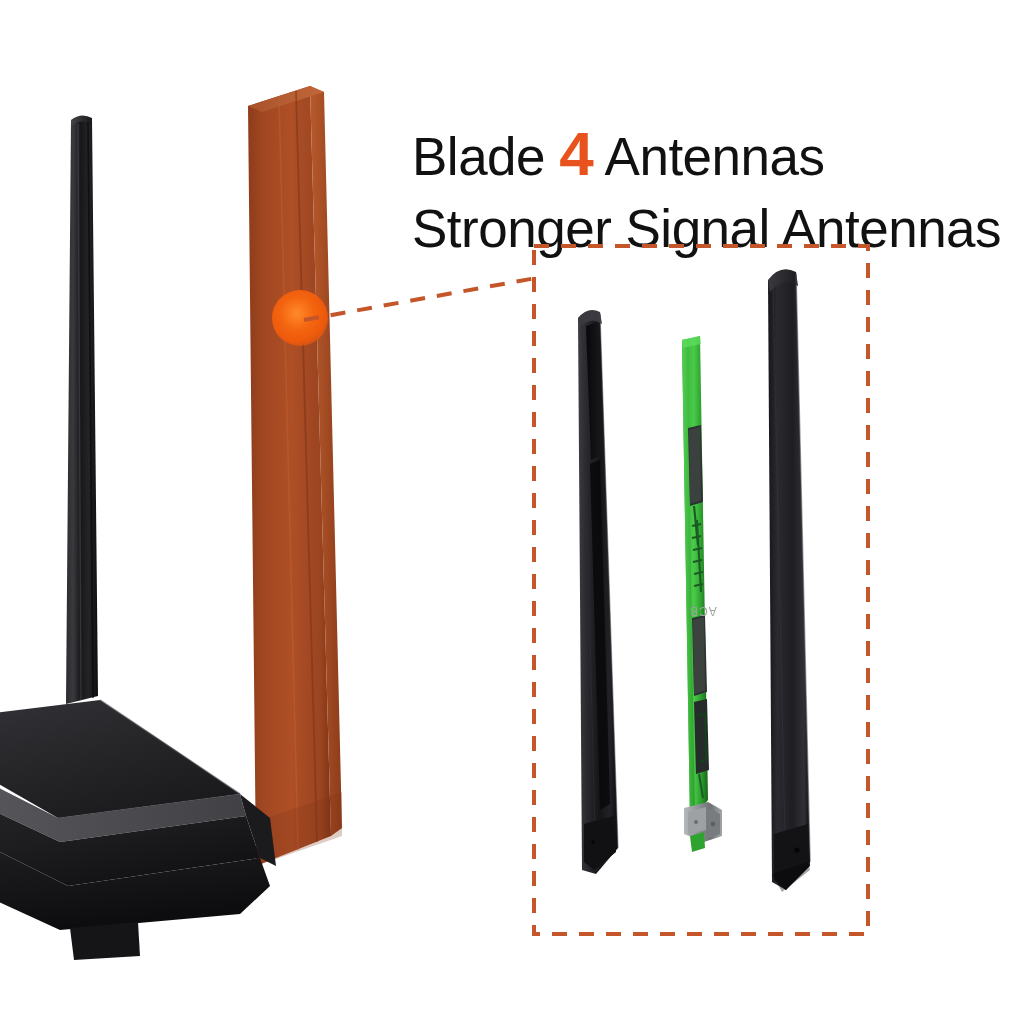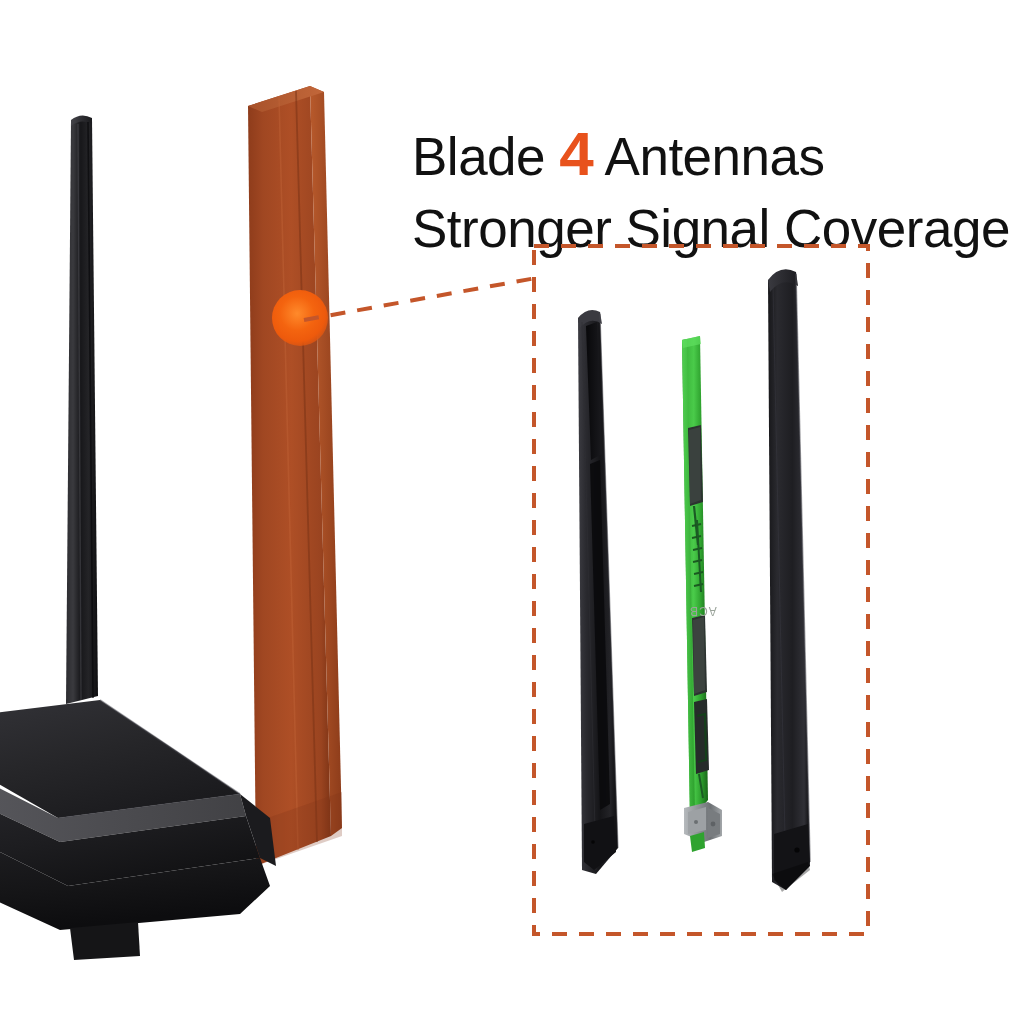--- a/index.html
+++ b/index.html
@@ -59,21 +59,21 @@
     font-family:"Liberation Sans", sans-serif;
   }
 </style>
 </head>
 <body>
 
 <div id="stage">
 
   <div class="headline">
     <span class="hl-line"><span>Blade </span><span class="accent" style="color: rgb(232, 82, 28);">4</span><span> Antennas</span></span>
-    <span class="hl-line">Stronger Signal Coverage</span>
+    <span class="hl-line">Stronger Signal Antennas</span>
   </div>
 
   <div class="ant-black">
     <svg width="60" height="600" viewBox="0 0 60 600" xmlns="http://www.w3.org/2000/svg">
       <defs>
         <linearGradient id="gBlkAnt" x1="0" y1="0" x2="1" y2="0">
           <stop offset="0%" stop-color="#2C2C30"></stop>
           <stop offset="22%" stop-color="#3A3A3E"></stop>
           <stop offset="46%" stop-color="#17171A"></stop>
           <stop offset="70%" stop-color="#242427"></stop>

